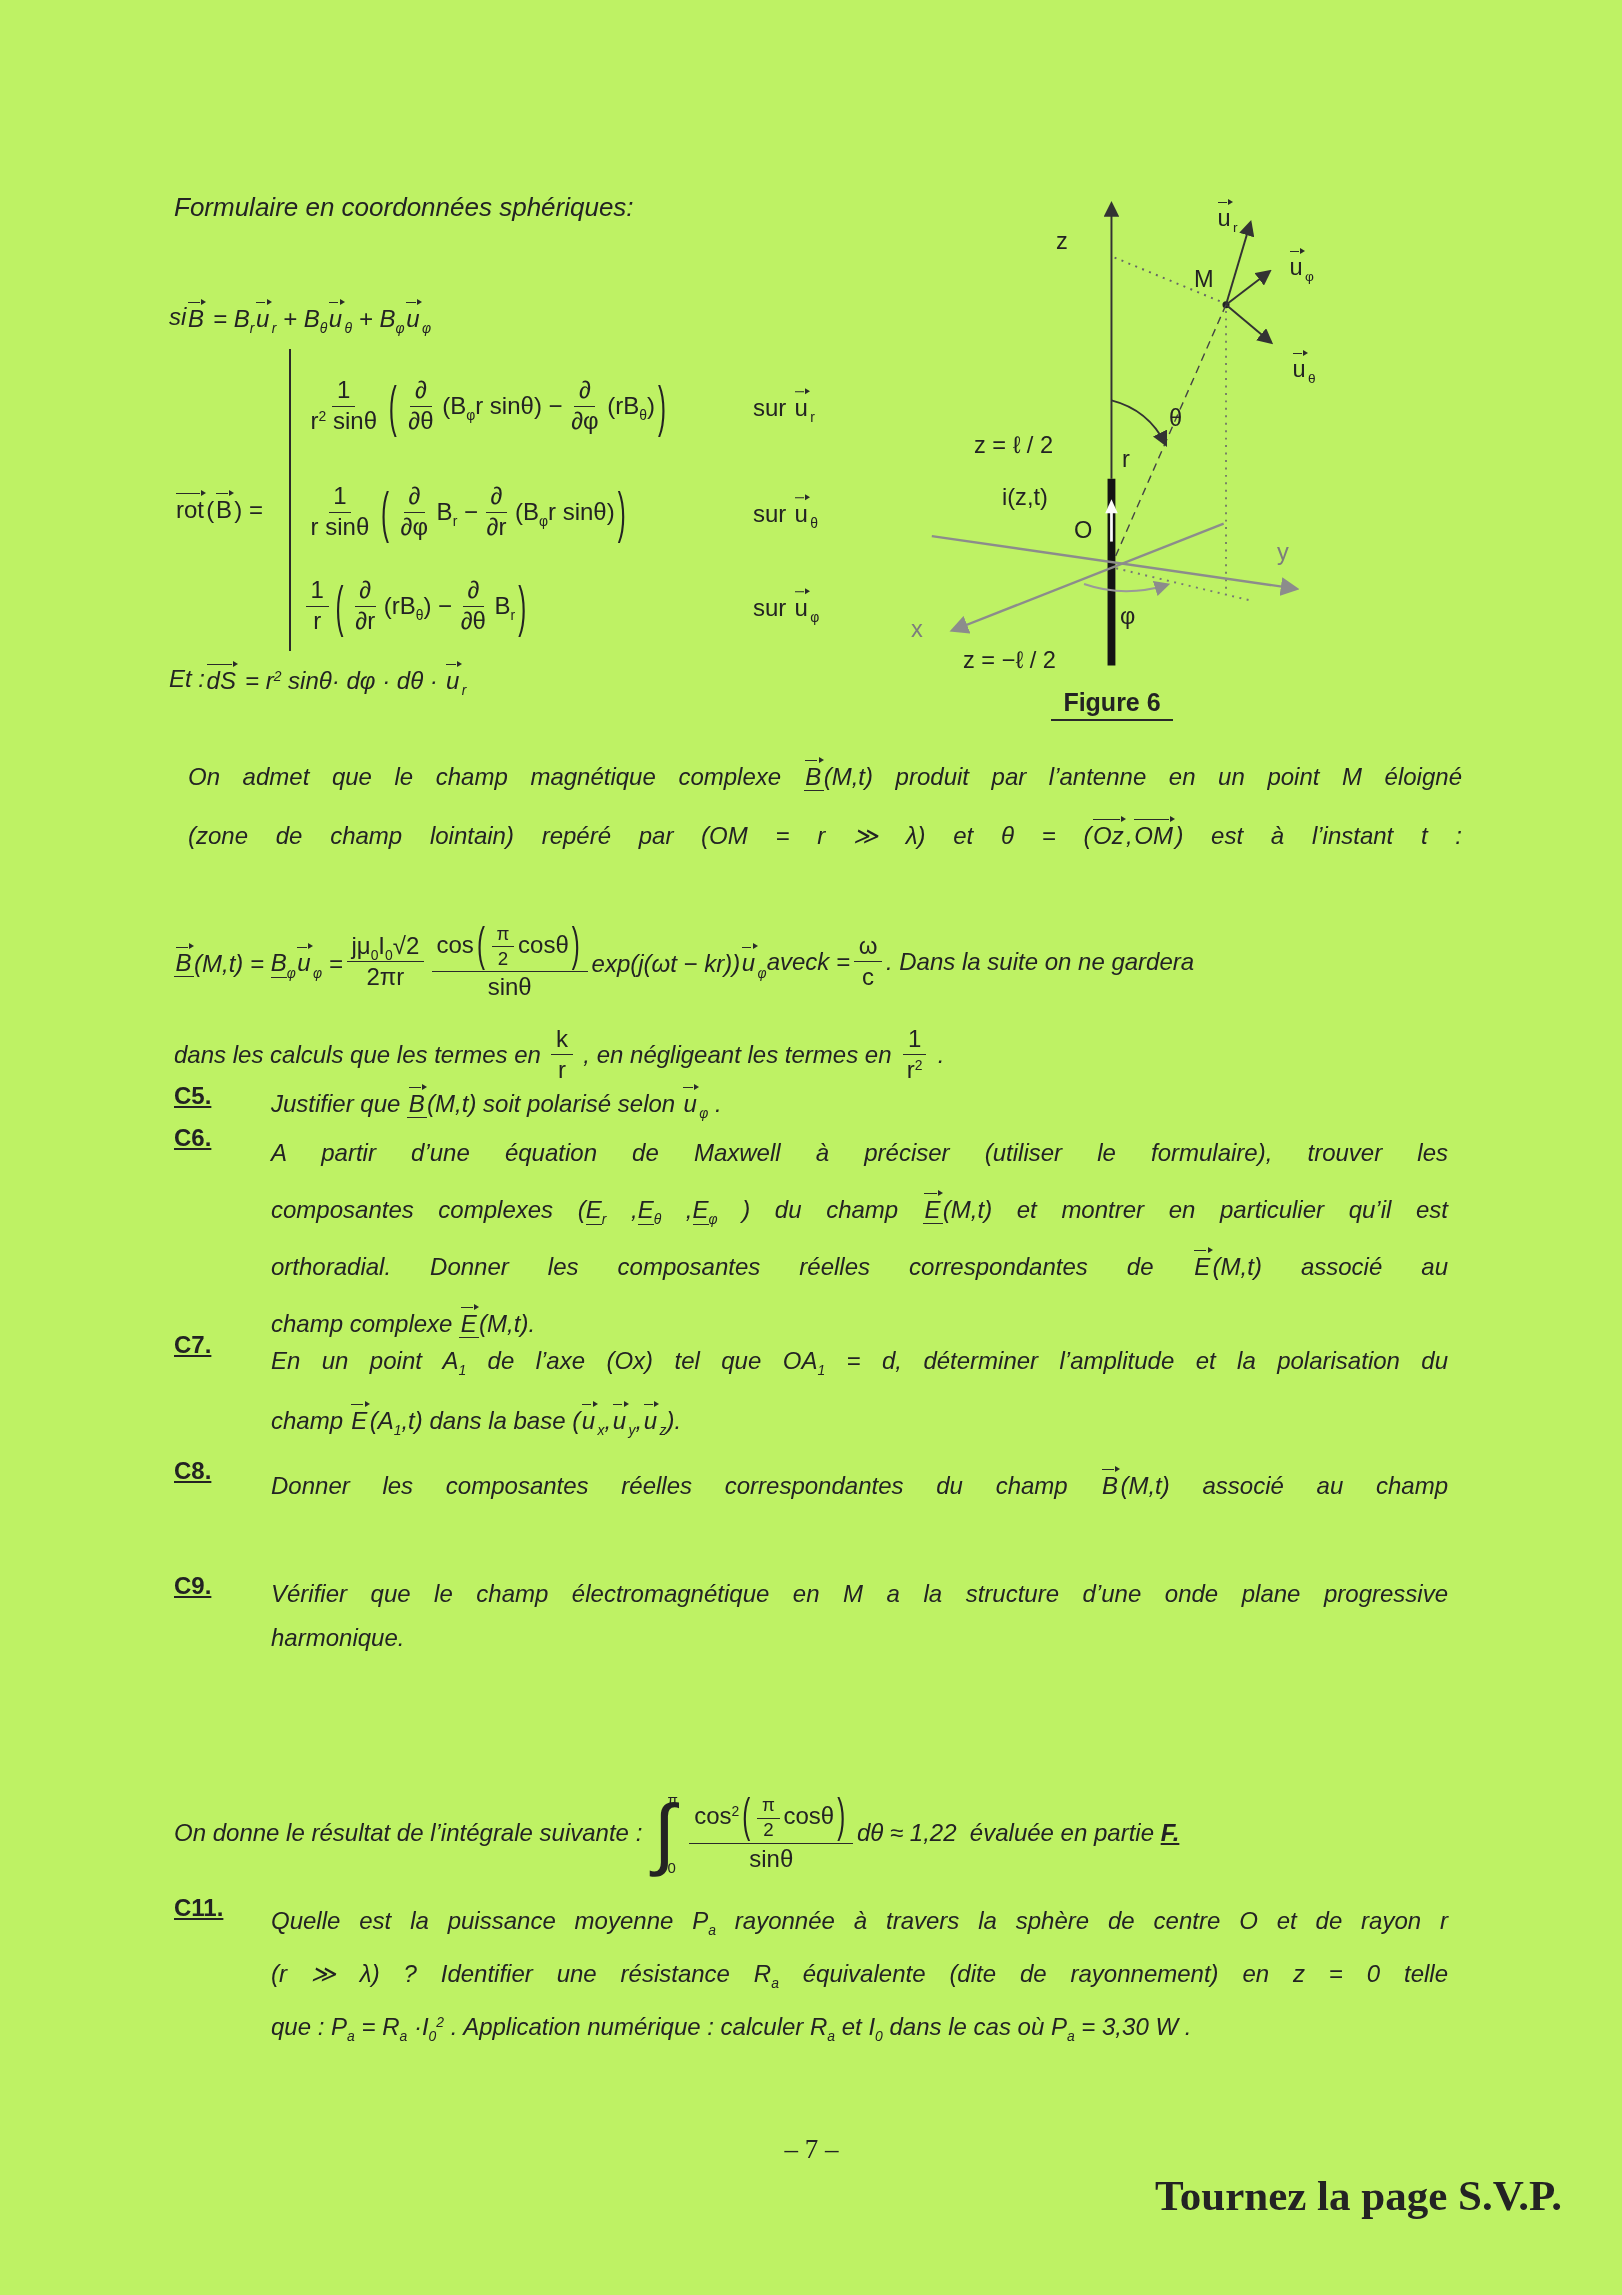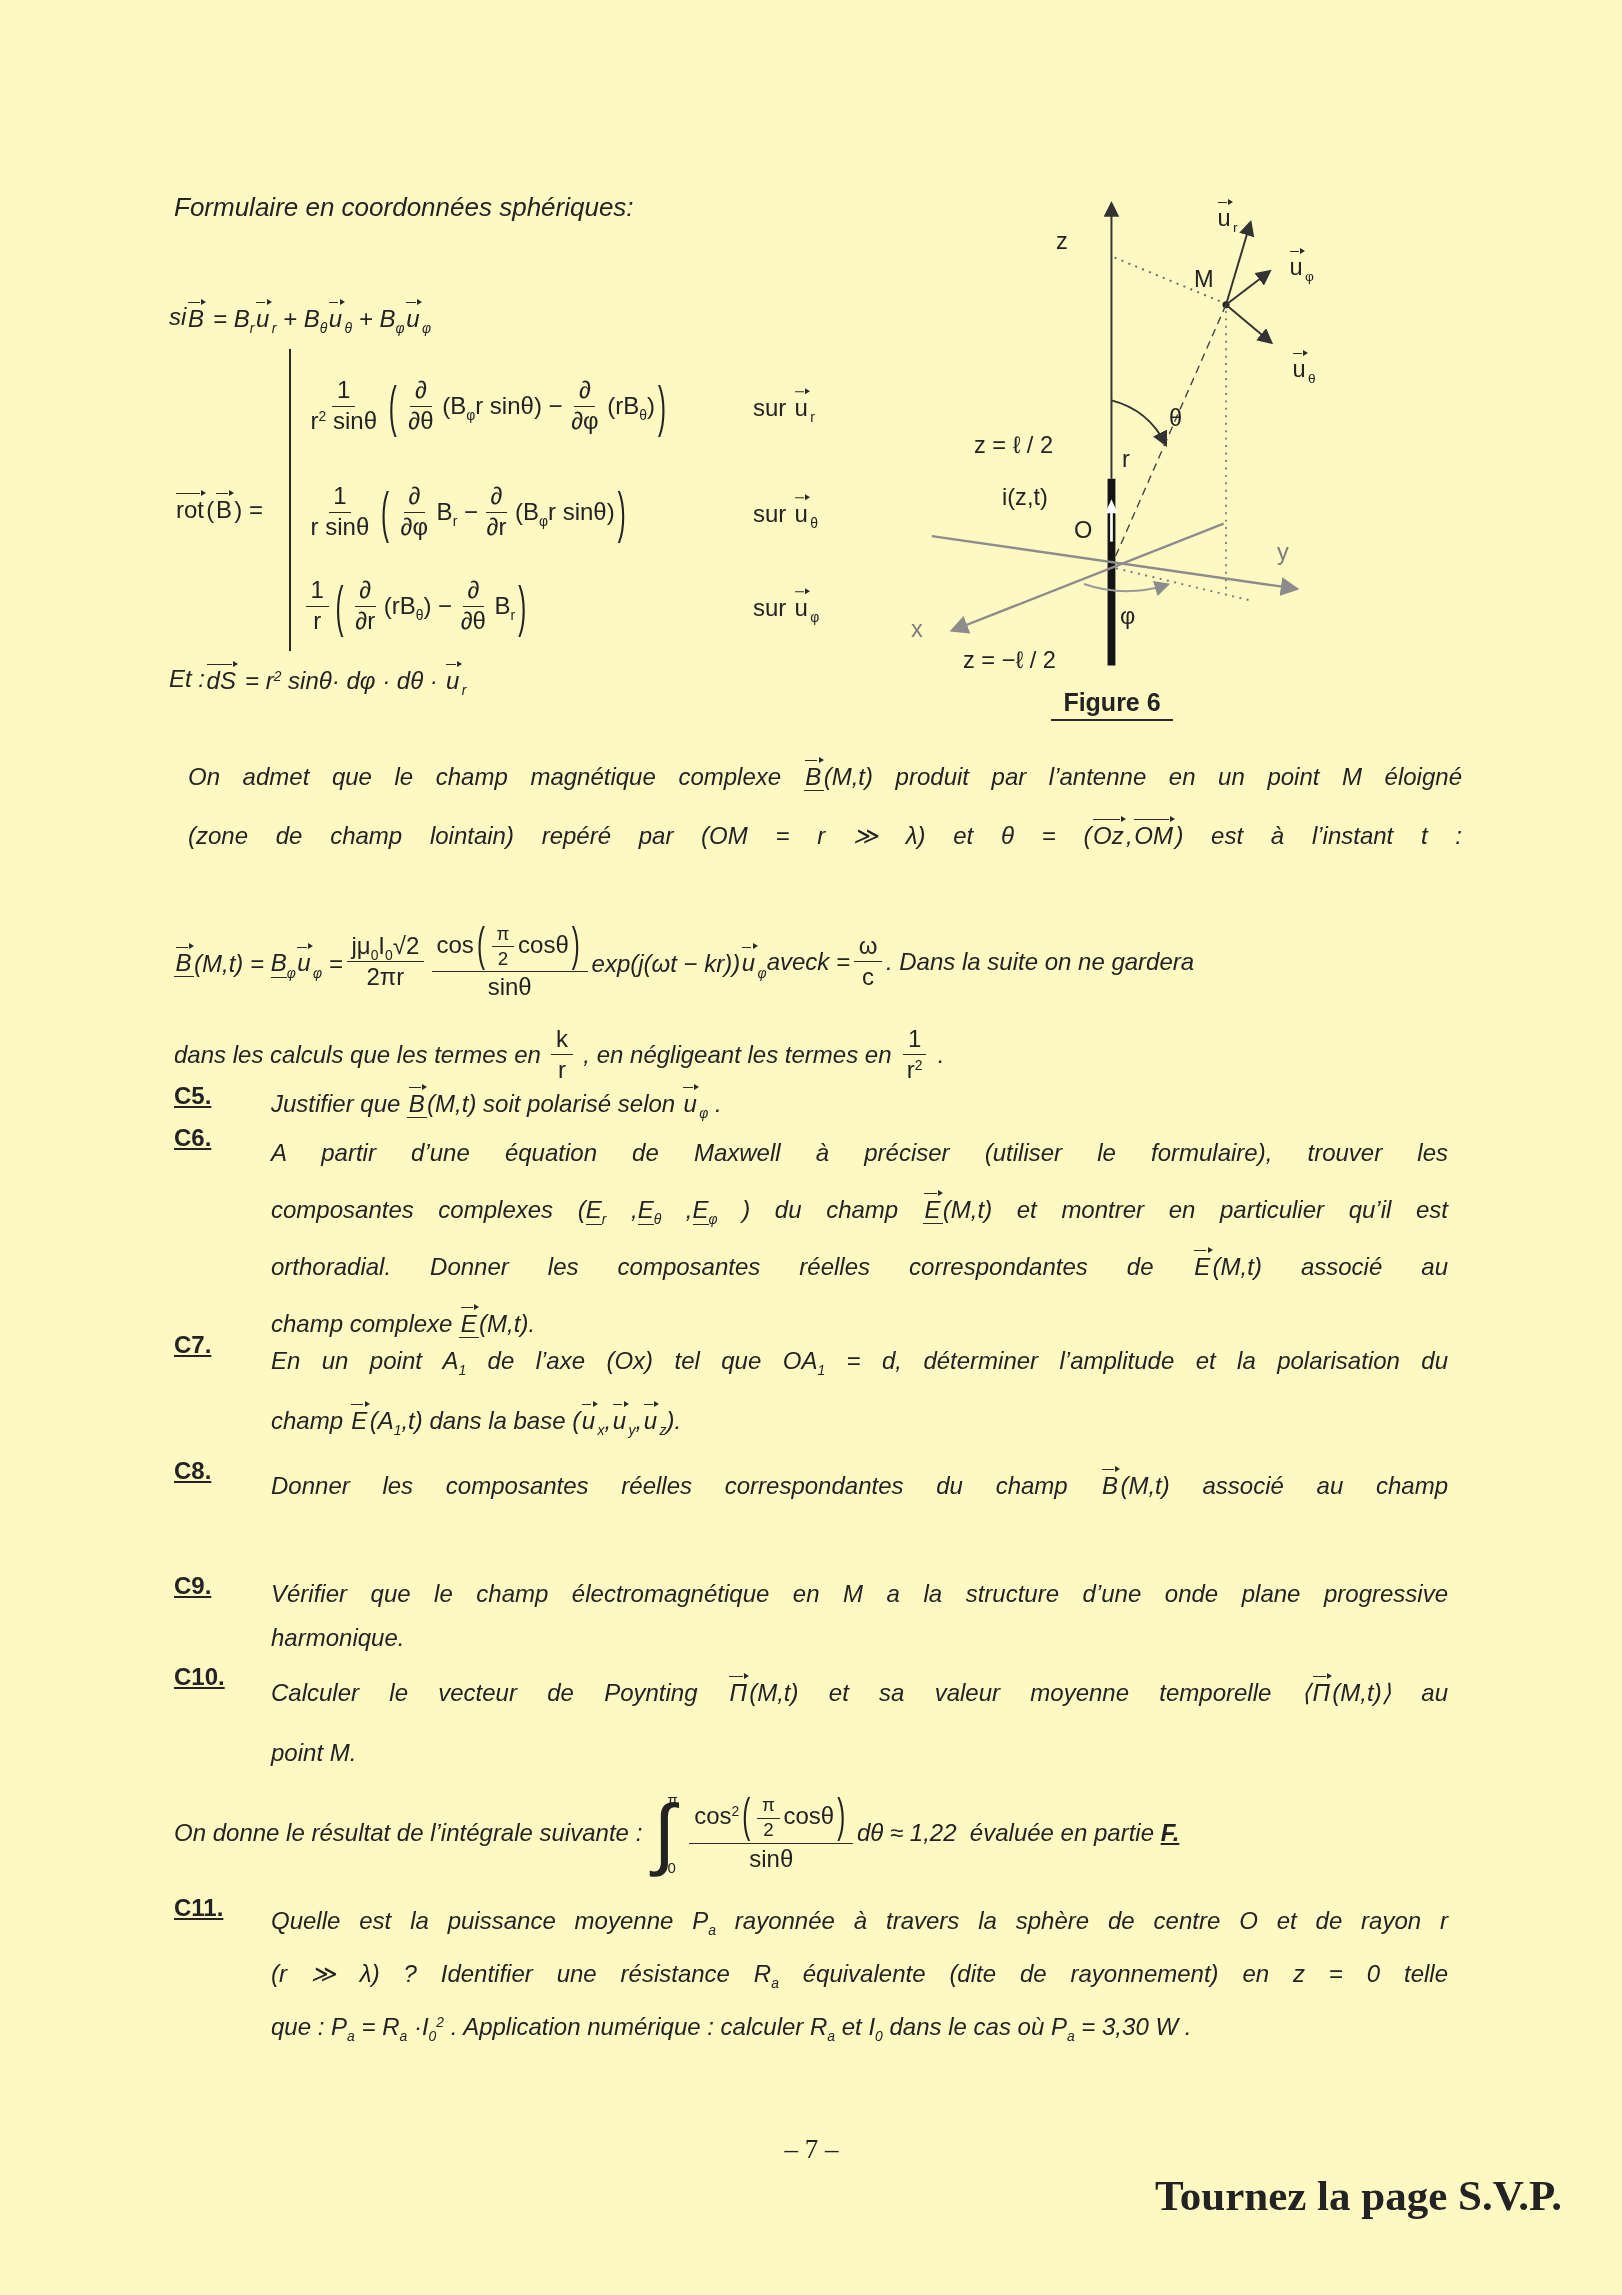--- a/index.html
+++ b/index.html
@@ -1,16 +1,16 @@
 <!DOCTYPE html>
 <html style="font-size:12.6px"><head>
 <meta charset="utf-8">
 <style>
   html,body{margin:0;padding:0;background:#d8d8d8;}
-  #page{position:relative;width:1623px;height:2295px;background:#fef9c3;
+  #page{position:relative;width:1623px;height:2295px;background:#bef264;
         font-family:"Liberation Sans",sans-serif;color:#232323;font-size:24px;overflow:hidden;}
   .abs{position:absolute;}
   .it{font-style:italic;}
   .m{white-space:pre-wrap;font-style:italic;}
   sub{font-size:0.58em;vertical-align:-0.45em;line-height:0;}
   sup{font-size:0.58em;vertical-align:0.55em;line-height:0;}
   .vec{position:relative;display:inline-block;padding:5.5px 2.4px 0 1.6px;line-height:1;}
   .vec::before{content:"";position:absolute;top:0.8px;left:1.6px;right:6.3px;border-top:1.6px solid #2a2a2a;}
   .vec::after{content:"";position:absolute;top:-2.4px;right:0;width:0;height:0;
               border:3.1px solid transparent;border-right:0;border-left:5.5px solid #2a2a2a;}
@@ -260,27 +260,20 @@
   </div>
 
   <div class="q" style="top:1572px;">
     <span class="ql">C9.</span>
     <div class="qt" style="line-height:44px;">
       <div class="m jl">Vérifier que le champ électromagnétique en M a la structure d’une onde plane progressive</div>
       <div class="m">harmonique.</div>
     </div>
   </div>
 
-  <div class="q" style="top:1663px;">
-    <span class="ql">C10.</span>
-    <div class="qt" style="line-height:60px;">
-      <div class="m jl">Calculer le vecteur de Poynting <span class="vec">Π</span>(M,t) et sa valeur moyenne temporelle ⟨<span class="vec">Π</span>(M,t)⟩ au</div>
-      <div class="m">point M.</div>
-    </div>
-  </div>
 
   <div class="abs row" style="left:174px;top:1770px;height:126px;">
     <span class="it m">On donne le résultat de l’intégrale suivante : </span>
     <span class="intw">
       <span class="intg">∫</span>
       <span class="intb">
           <span>π</span>
           <span>0</span>
         </span>
     </span>

